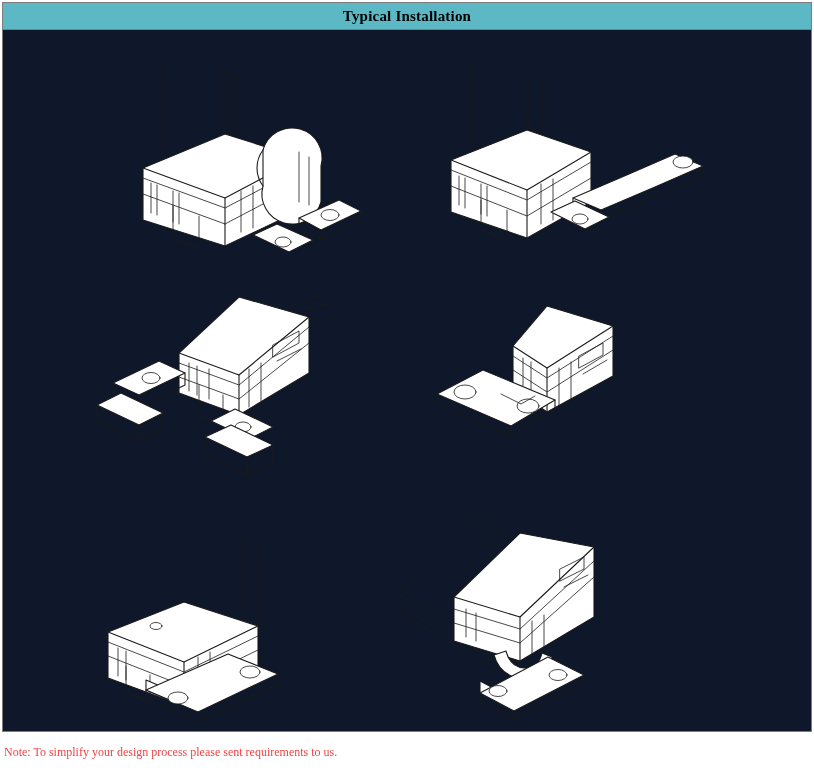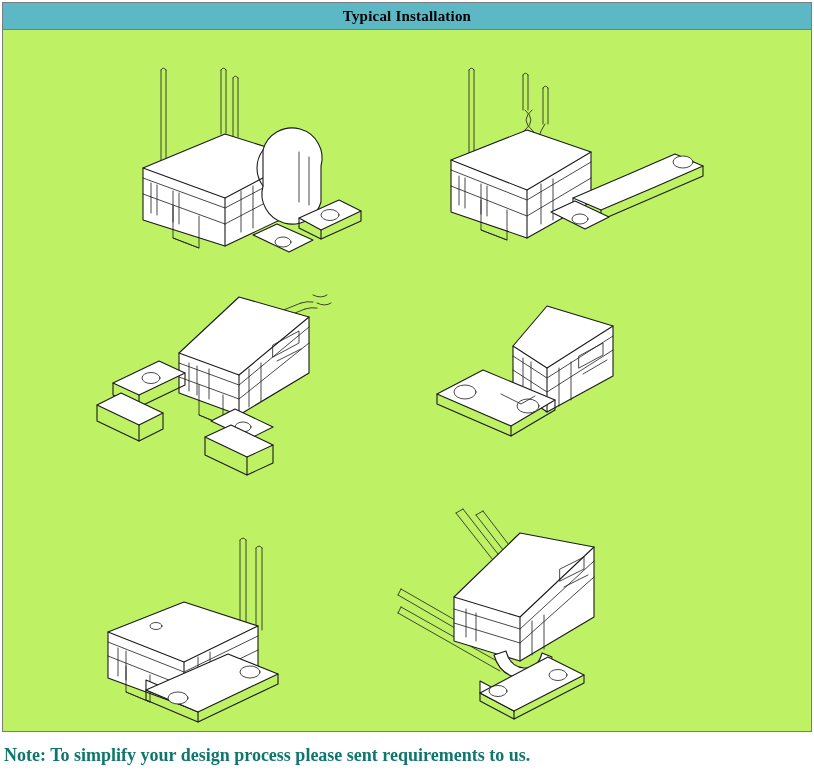--- a/index.html
+++ b/index.html
@@ -19,21 +19,21 @@
     overflow: hidden;
   }
   .panel {
     position: absolute;
     left: 2px;
     top: 2px;
     width: 810px;
     height: 730px;
     border: 1px solid #7c7c7c;
     box-sizing: border-box;
-    background: #bef264;
+    background: #0f172a;
   }
   .title-bar {
     height: 26px;
     background: #5bb8c4;
     border-bottom: 1px solid #7c7c7c;
     display: flex;
     align-items: center;
     justify-content: center;
   }
   .title-bar-text {
@@ -49,24 +49,23 @@
     height: 702px;
   }
   .fig {
     position: absolute;
   }
   .note {
     position: absolute;
     left: 4px;
     top: 745px;
     font-family: "Liberation Serif", serif;
-    font-size: 18px;
-    color: #0f766e;
+    font-size: 12px;
+    color: #ef4444;
     white-space: nowrap;
-    font-weight: bold;
   }
   svg { display: block; }
   .ln {
     fill: none;
     stroke: #1a1a1a;
     stroke-width: 1.1;
     stroke-linejoin: round;
     stroke-linecap: round;
   }
   .ln-thin {

